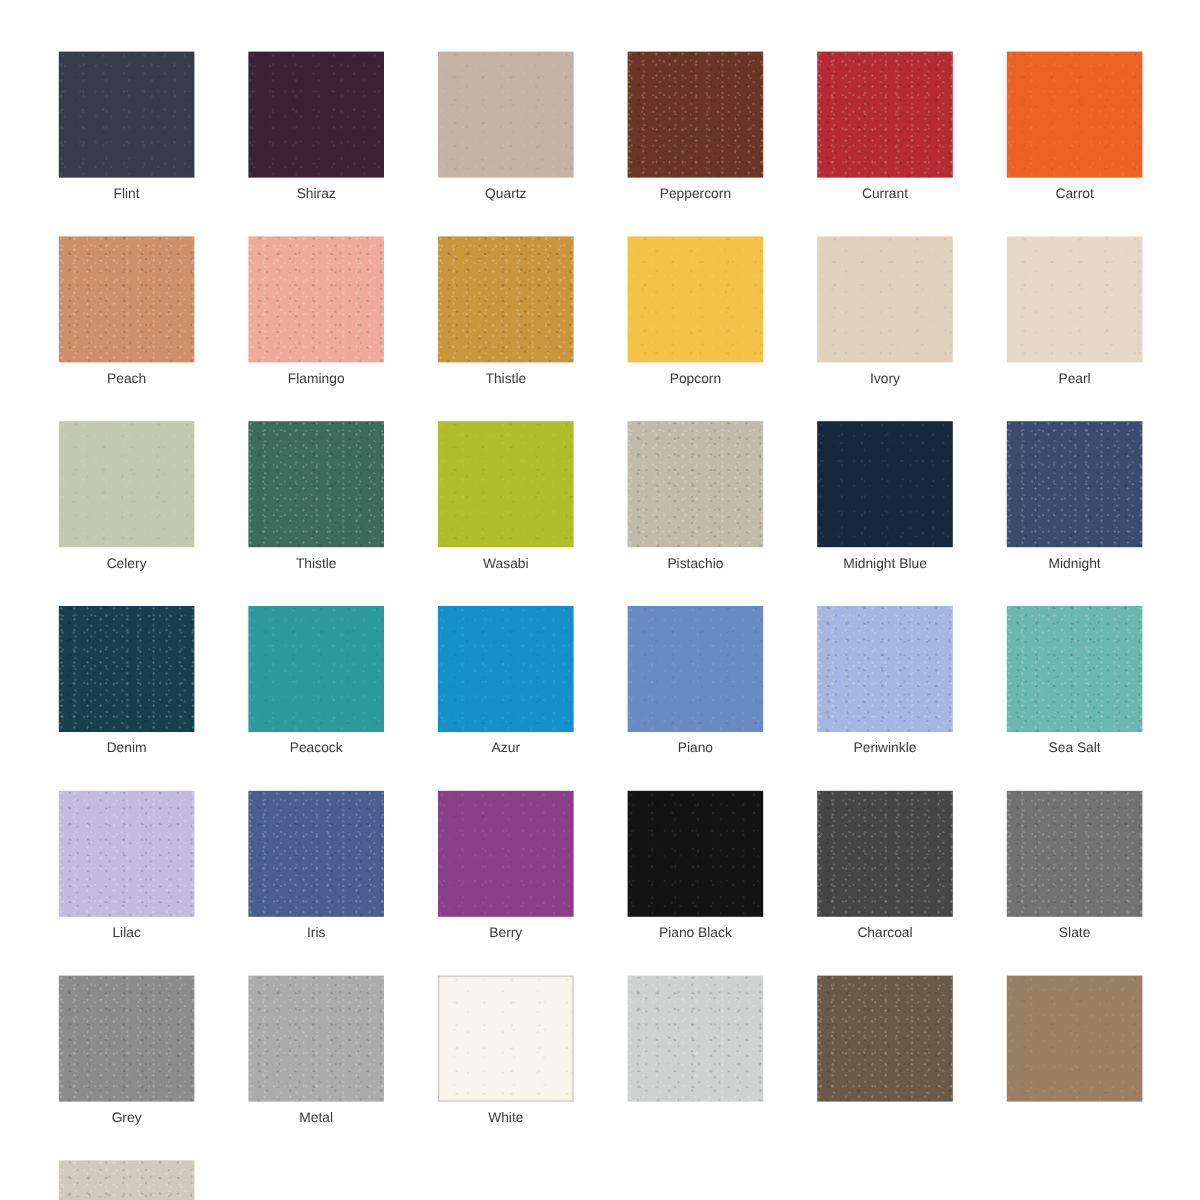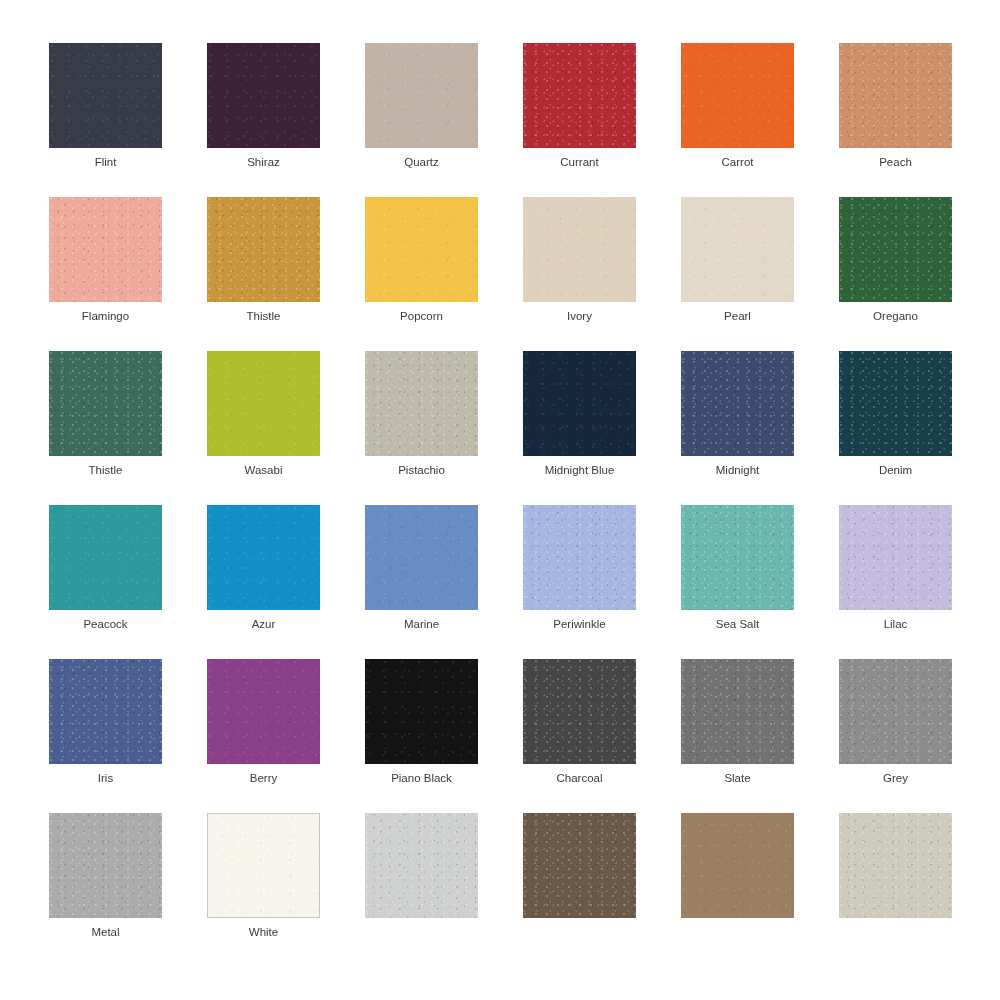--- a/index.html
+++ b/index.html
@@ -97,20 +97,24 @@
       </div>
       <div class="swatch-cell">
         <div class="swatch-chip" style="background-color: rgb(61, 34, 55);"></div>
         <div class="swatch-label">Shiraz</div>
       </div>
       <div class="swatch-cell">
         <div class="swatch-chip" style="background-color: rgb(195, 179, 166);"></div>
         <div class="swatch-label">Quartz</div>
       </div>
       <div class="swatch-cell">
+        <div class="swatch-chip mottled" style="background-color: rgb(107, 53, 37);"></div>
+        <div class="swatch-label">Peppercorn</div>
+      </div>
+      <div class="swatch-cell">
         <div class="swatch-chip mottled" style="background-color: rgb(181, 43, 51);"></div>
         <div class="swatch-label">Currant</div>
       </div>
       <div class="swatch-cell">
         <div class="swatch-chip" style="background-color: rgb(236, 100, 37);"></div>
         <div class="swatch-label">Carrot</div>
       </div>
       <div class="swatch-cell">
         <div class="swatch-chip mottled" style="background-color: rgb(206, 144, 104);"></div>
         <div class="swatch-label">Peach</div>
@@ -129,22 +133,22 @@
       </div>
       <div class="swatch-cell">
         <div class="swatch-chip" style="background-color: rgb(223, 209, 188);"></div>
         <div class="swatch-label">Ivory</div>
       </div>
       <div class="swatch-cell">
         <div class="swatch-chip" style="background-color: rgb(228, 217, 200);"></div>
         <div class="swatch-label">Pearl</div>
       </div>
       <div class="swatch-cell">
-        <div class="swatch-chip mottled" style="background-color: rgb(46, 100, 55);"></div>
-        <div class="swatch-label">Oregano</div>
+        <div class="swatch-chip" style="background-color: rgb(195, 201, 176);"></div>
+        <div class="swatch-label">Celery</div>
       </div>
       <div class="swatch-cell">
         <div class="swatch-chip mottled" style="background-color: rgb(60, 107, 92);"></div>
         <div class="swatch-label">Thistle</div>
       </div>
       <div class="swatch-cell">
         <div class="swatch-chip" style="background-color: rgb(175, 190, 43);"></div>
         <div class="swatch-label">Wasabi</div>
       </div>
       <div class="swatch-cell">
@@ -166,21 +170,21 @@
       <div class="swatch-cell">
         <div class="swatch-chip" style="background-color: rgb(44, 154, 156);"></div>
         <div class="swatch-label">Peacock</div>
       </div>
       <div class="swatch-cell">
         <div class="swatch-chip" style="background-color: rgb(19, 144, 200);"></div>
         <div class="swatch-label">Azur</div>
       </div>
       <div class="swatch-cell">
         <div class="swatch-chip" style="background-color: rgb(106, 140, 196);"></div>
-        <div class="swatch-label">Marine</div>
+        <div class="swatch-label">Piano</div>
       </div>
       <div class="swatch-cell">
         <div class="swatch-chip mottled" style="background-color: rgb(166, 182, 226);"></div>
         <div class="swatch-label">Periwinkle</div>
       </div>
       <div class="swatch-cell">
         <div class="swatch-chip mottled" style="background-color: rgb(107, 184, 175);"></div>
         <div class="swatch-label">Sea Salt</div>
       </div>
       <div class="swatch-cell">

